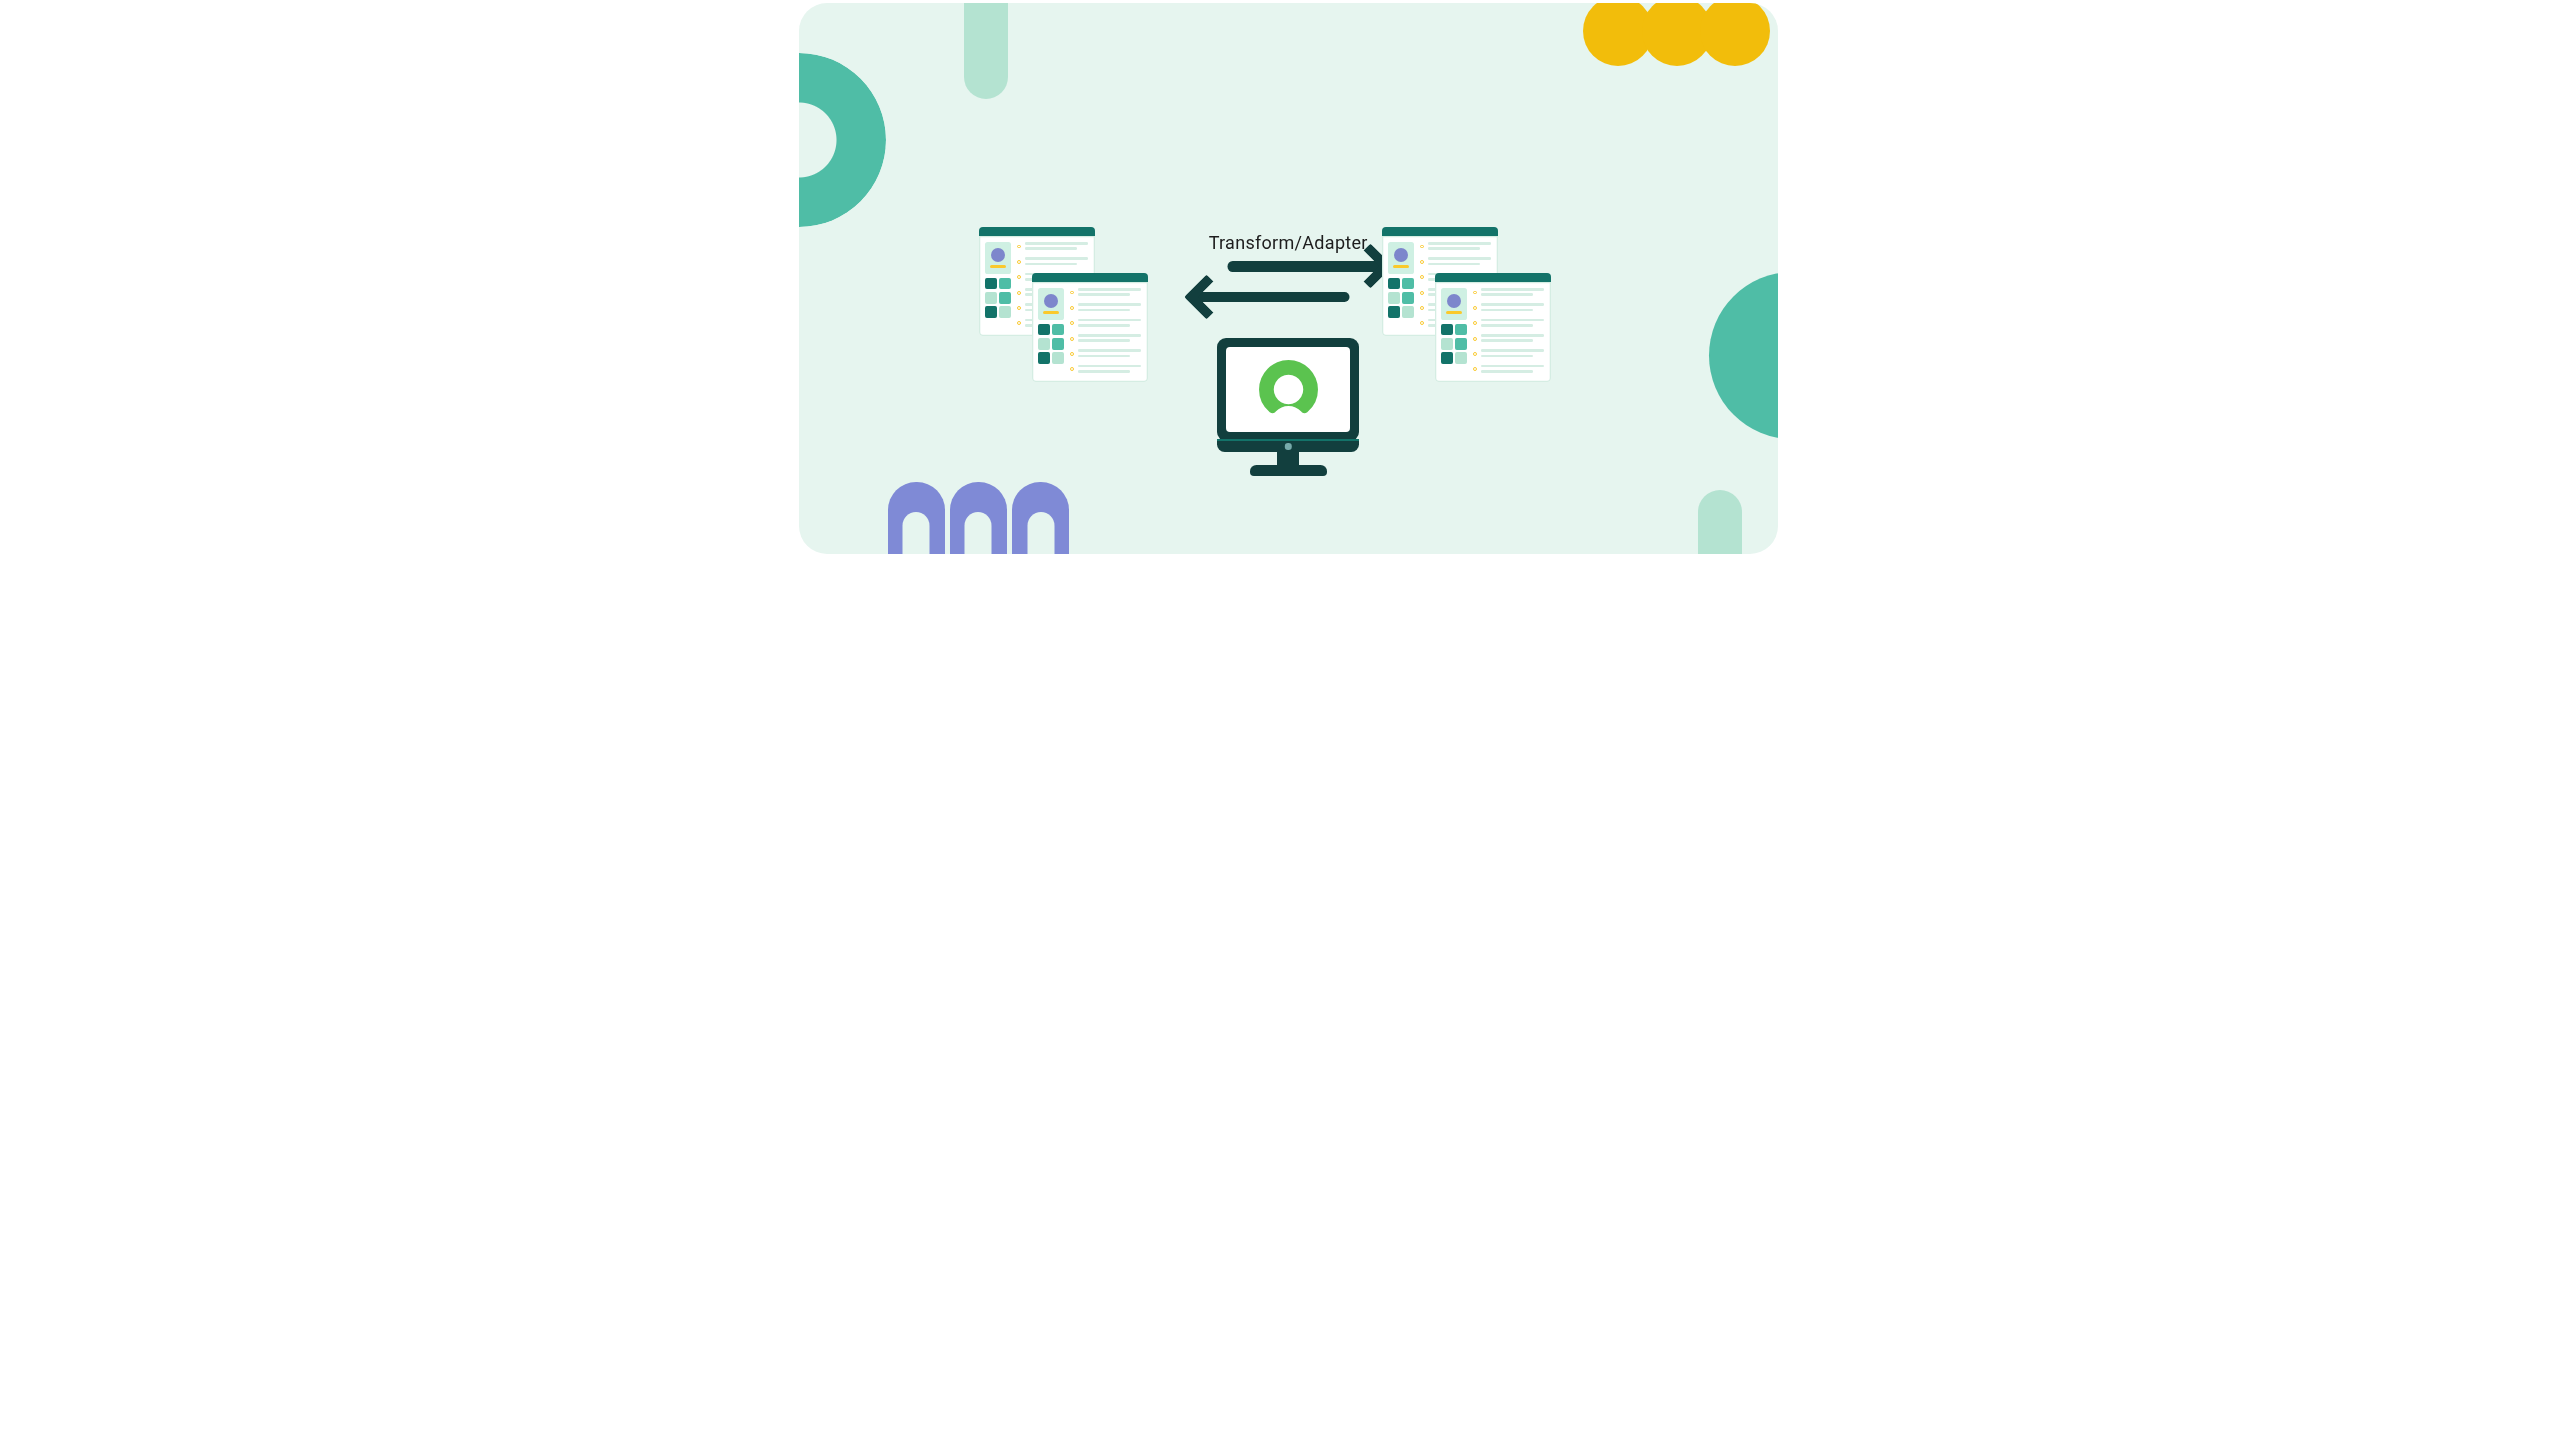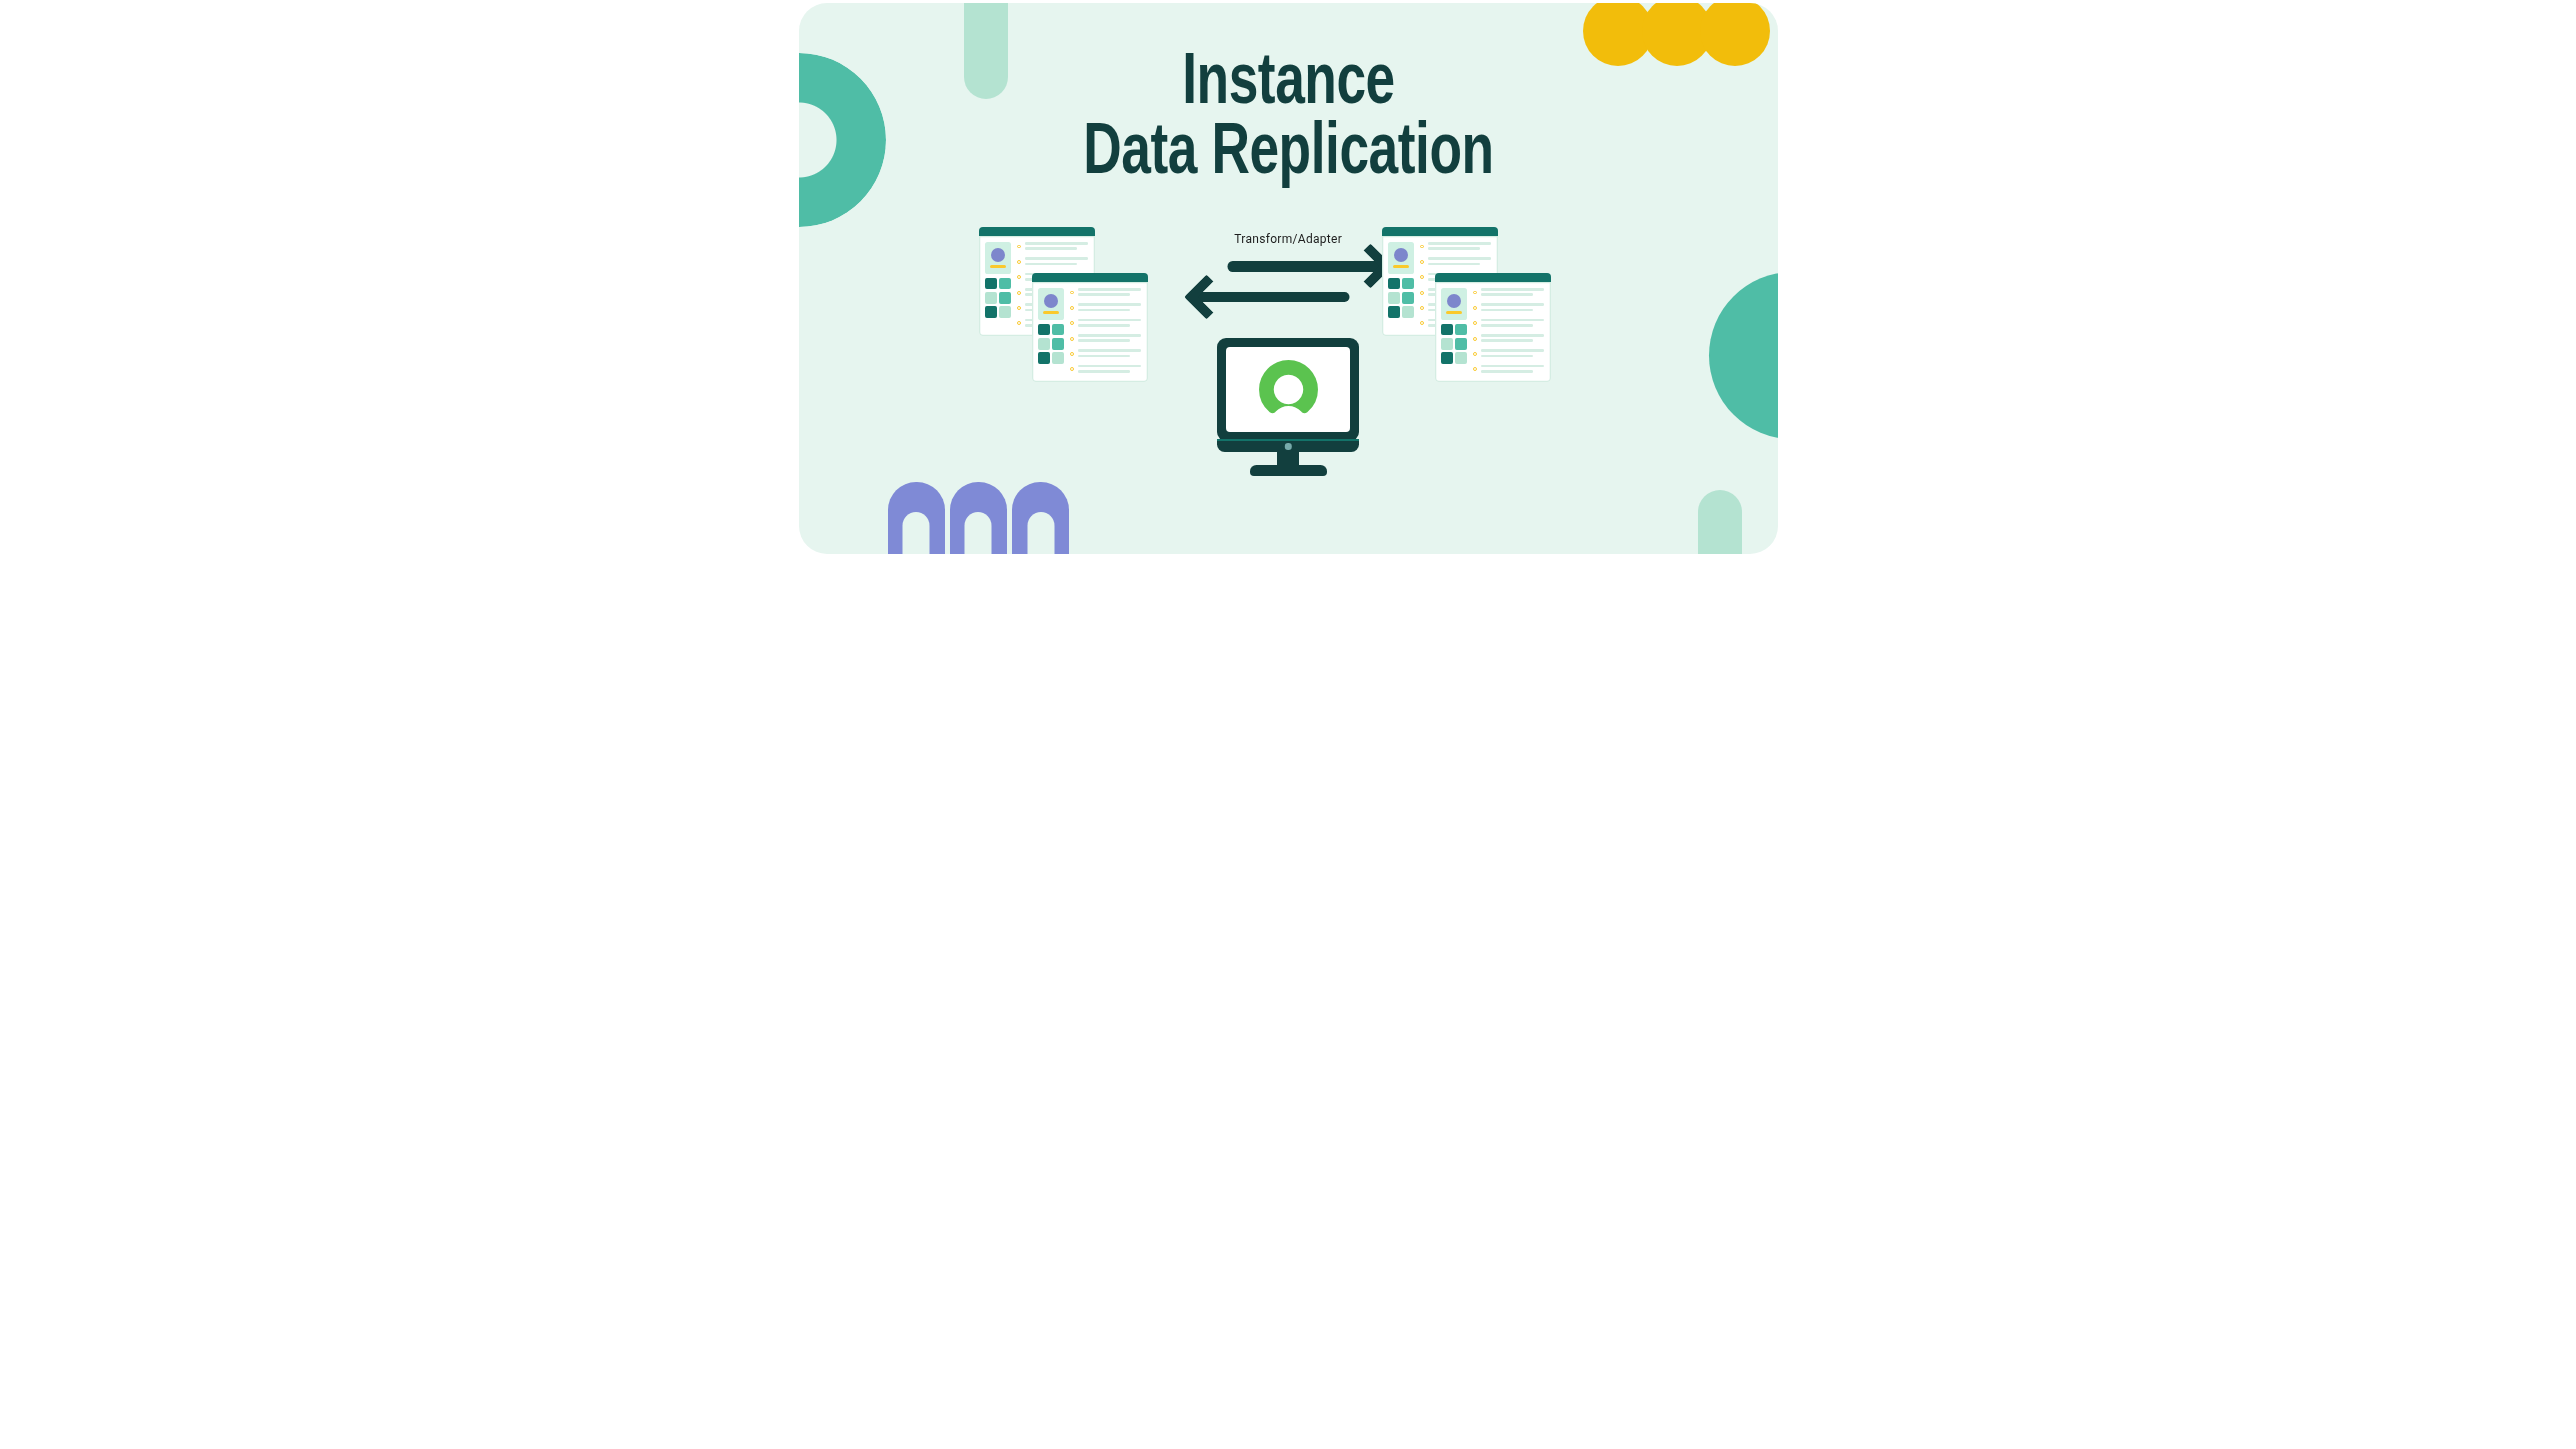--- a/index.html
+++ b/index.html
@@ -119,21 +119,21 @@
     line-height:0.98;
     transform:scaleX(0.74);
     transform-origin:center;
   }
 
   
   .tf-label{
     position:absolute;
     left:50%; top:229px;
     transform:translateX(-50%);
-    font-size:12px;
+    font-size:18px;
     color:var(--ink);
     letter-spacing:0.3px;
     text-align:right;
   }
 
   
   .arrows{
     position:absolute;
     left:50%; top:251px;
     transform:translateX(-50%);
@@ -315,24 +315,20 @@
         <span></span>
     </div>
     <div class="circle-mint-right"></div>
     <div class="pill-mint-right"></div>
     <div class="arches-peri">
       <span></span>
         <span></span>
         <span></span>
     </div>
 
-    <div class="title">
-      <span class="line">Instance</span>
-      <span class="line">Data Replication</span>
-    </div>
 
     <div class="tf-label">Transform/Adapter</div>
 
     <div class="arrows">
       <div class="arrow right"></div>
       <div class="arrow left"></div>
     </div>
 
     <div class="monitor">
       <div class="mon-frame">

